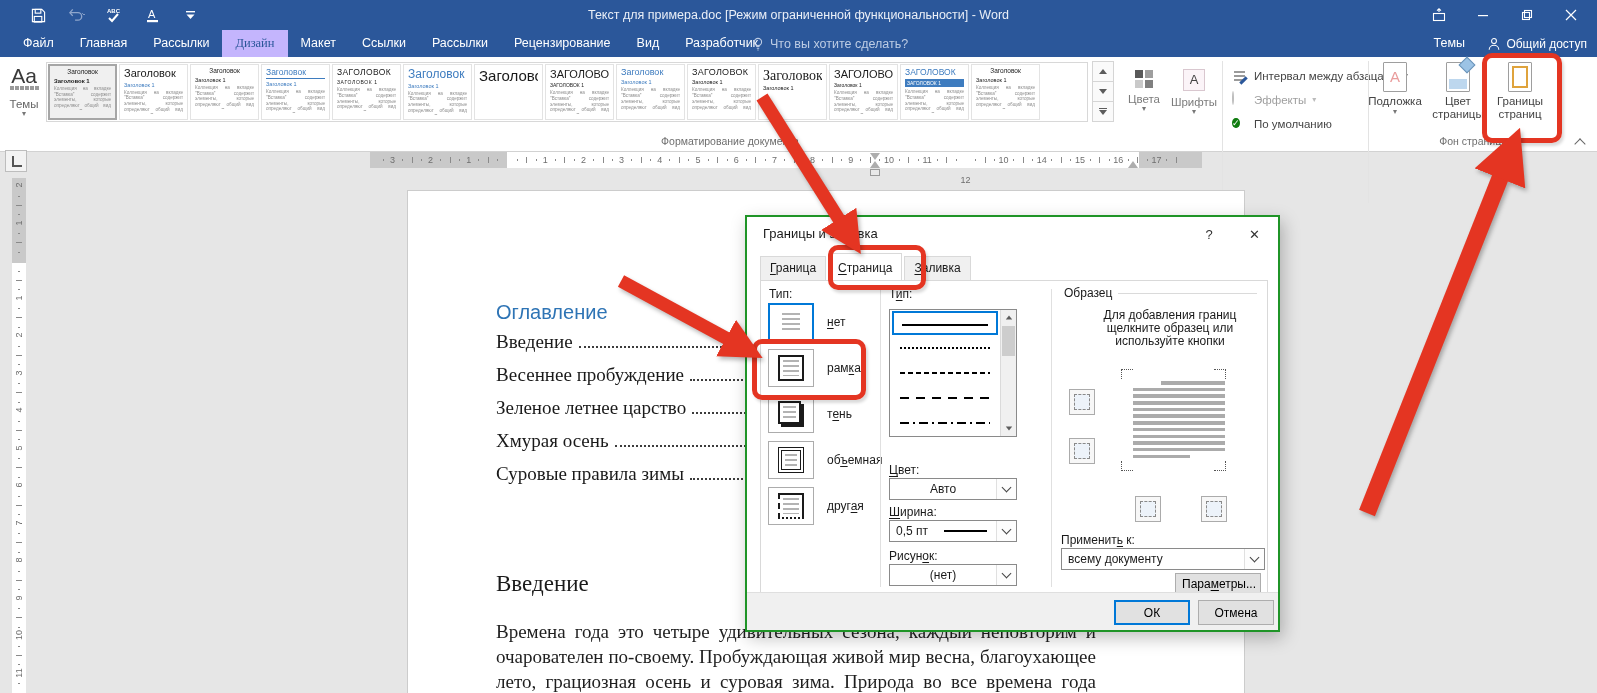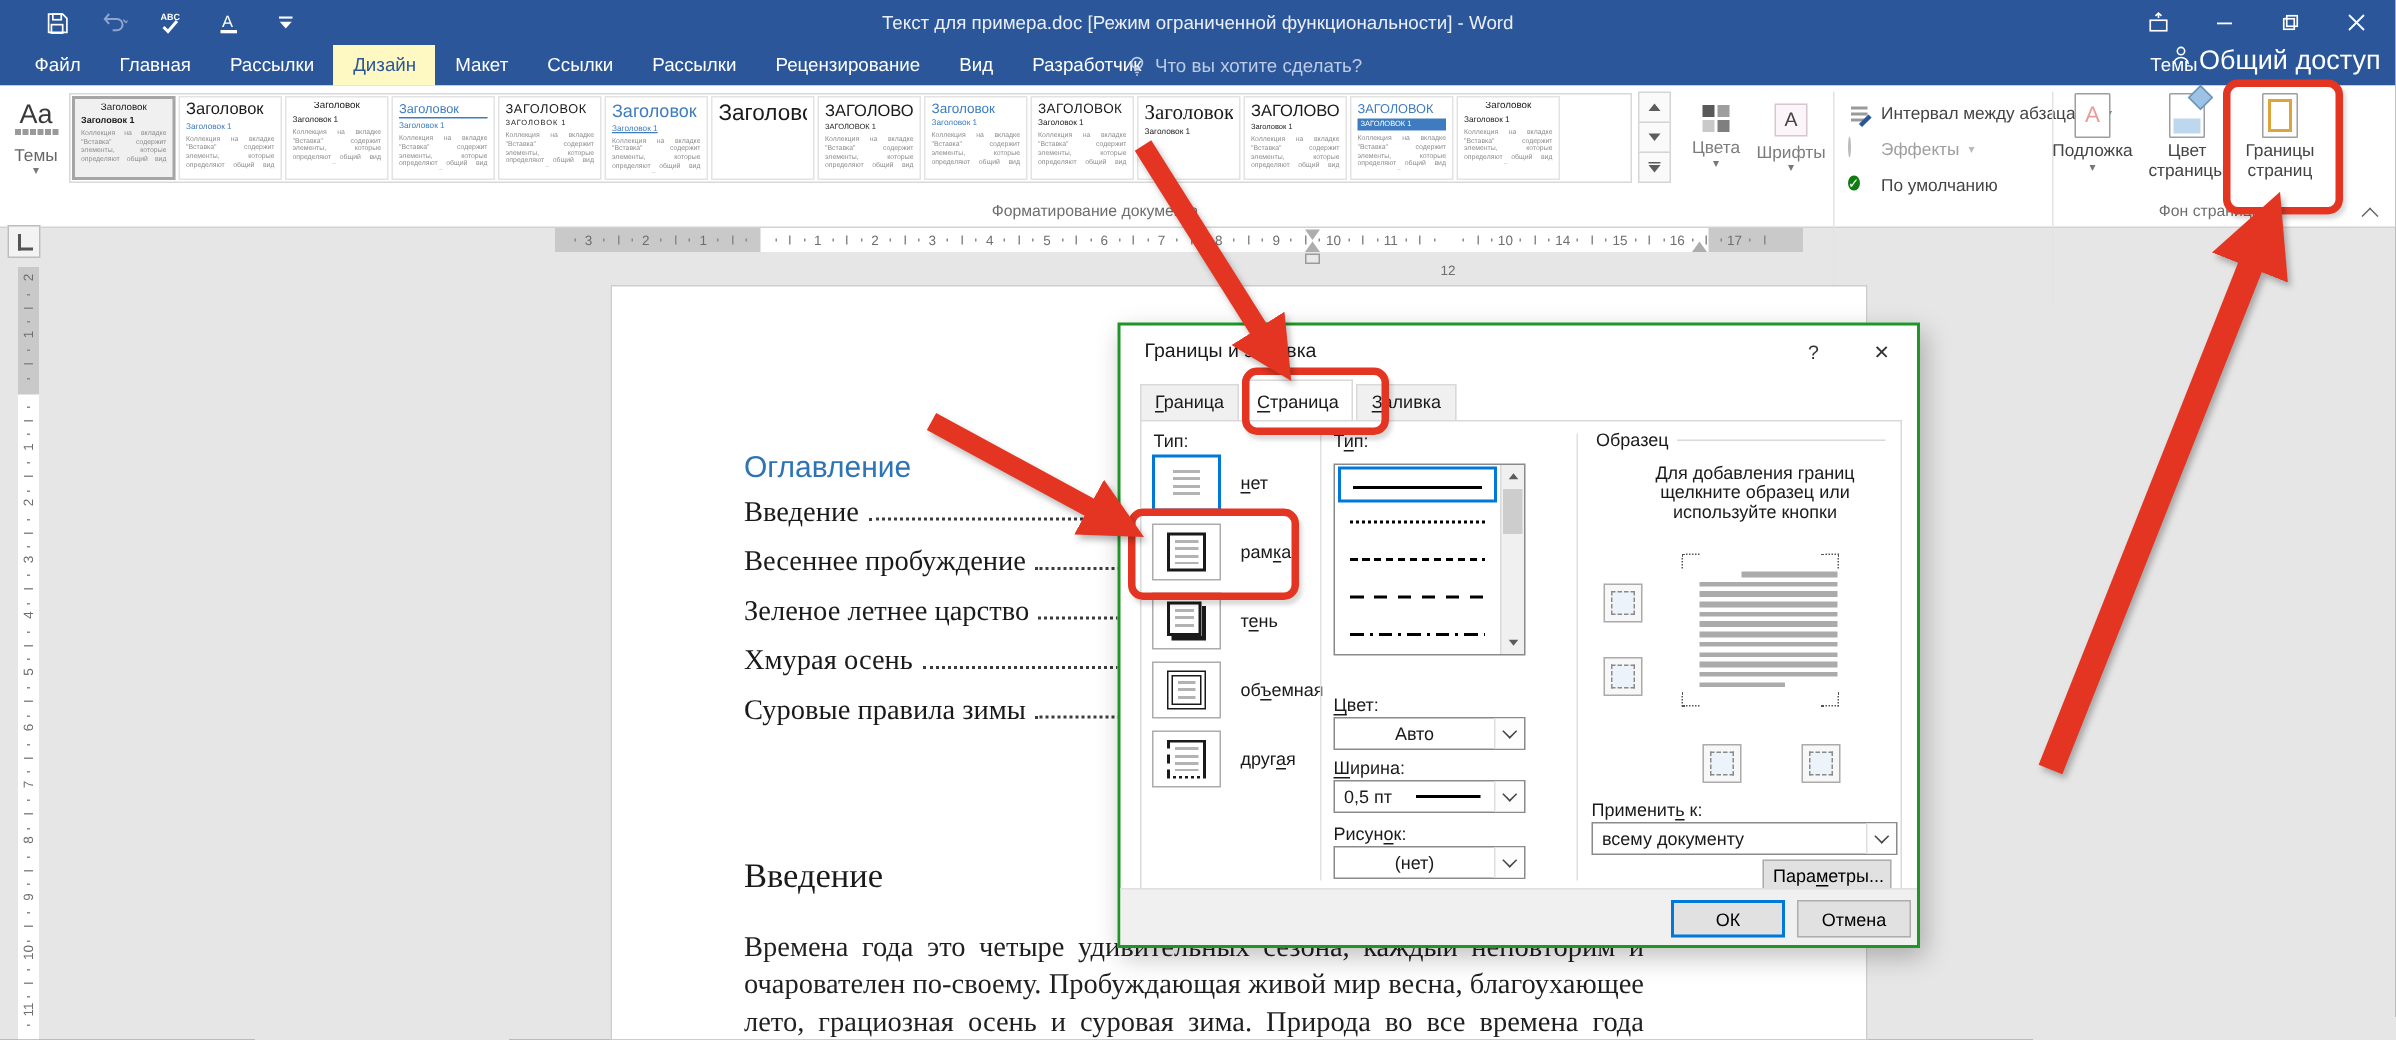--- a/index.html
+++ b/index.html
@@ -10,30 +10,30 @@
   .qat{position:absolute;left:28px;top:0;height:30px;display:flex;align-items:center;gap:18px;}
   .qbtn{width:20px;height:20px;display:flex;align-items:center;justify-content:center;cursor:pointer;}
   .app-title{position:absolute;left:0;top:0;width:100%;height:30px;text-align:center;line-height:30px;
              color:#EAEFF7;font-size:12.5px;pointer-events:none;}
   .winctl{position:absolute;right:4px;top:0;height:30px;display:flex;}
   .wbtn{width:44px;height:30px;display:flex;align-items:center;justify-content:center;cursor:pointer;}
   
   .tabrow{position:absolute;left:0;top:30px;width:100%;height:27px;background:#2B579A;}
   .tabs{position:absolute;left:10px;top:0;display:flex;height:27px;}
   .rtab{padding:0 13px;line-height:27px;font-size:12.5px;color:#fff;cursor:pointer;white-space:nowrap;}
-  .rtab.act{background:#fef9c3;color:#2B579A;}
+  .rtab.act{background:#c4b5fd;color:#2B579A;font-family:Liberation Serif, serif;}
   .tellme{position:absolute;left:752px;top:0;height:27px;display:flex;align-items:center;gap:6px;
           color:#BDCCE4;font-size:12.5px;cursor:pointer;}
   .signin{position:absolute;right:132px;top:0;line-height:27px;color:#fff;font-size:12.5px;cursor:pointer;}
-  .share{position:absolute;right:10px;top:0;height:27px;display:flex;gap:5px;
-         color:#fff;font-size:18px;cursor:pointer;}
+  .share{position:absolute;right:10px;top:0;height:27px;display:flex;align-items:center;gap:5px;
+         color:#fff;font-size:12px;cursor:pointer;}
   
   .ribbon{position:absolute;left:0;top:57px;width:100%;height:95px;background:#fff;border-bottom:1px solid #D2D2D2;box-sizing:border-box;}
   .themes{position:absolute;left:4px;top:5px;width:40px;height:84px;text-align:center;cursor:pointer;}
-  .themes .aa{font-size:18px;color:#3a3a3a;line-height:16px;margin-top:6px;}
+  .themes .aa{font-size:21px;color:#3a3a3a;line-height:16px;margin-top:6px;}
   .sqrow{display:flex;gap:1px;justify-content:center;margin-top:2px;}
   .sqrow i{width:4px;height:4px;background:#9a9a9a;}
   .themes .lbl{font-size:11.5px;color:#666;margin-top:8px;}
   .ddv{color:#777;font-size:8px;line-height:8px;}
   .gallery{position:absolute;left:46px;top:5px;width:1042px;height:60px;display:flex;gap:2px;overflow:hidden;
            border:1px solid #D8D8D8;background:#fff;box-sizing:border-box;padding:1px;}
   .gcell{width:69px;flex:none;background:#fff;border:1px solid #E3E3E3;box-sizing:border-box;
          padding:3px 4px;overflow:hidden;cursor:pointer;}
   .gcell.v-sel{border:2px solid #A6A6A6;background:#F0F0F0;}
   .g-title{color:#1a1a1a;line-height:1.05;white-space:nowrap;overflow:hidden;font-size:8px;}

